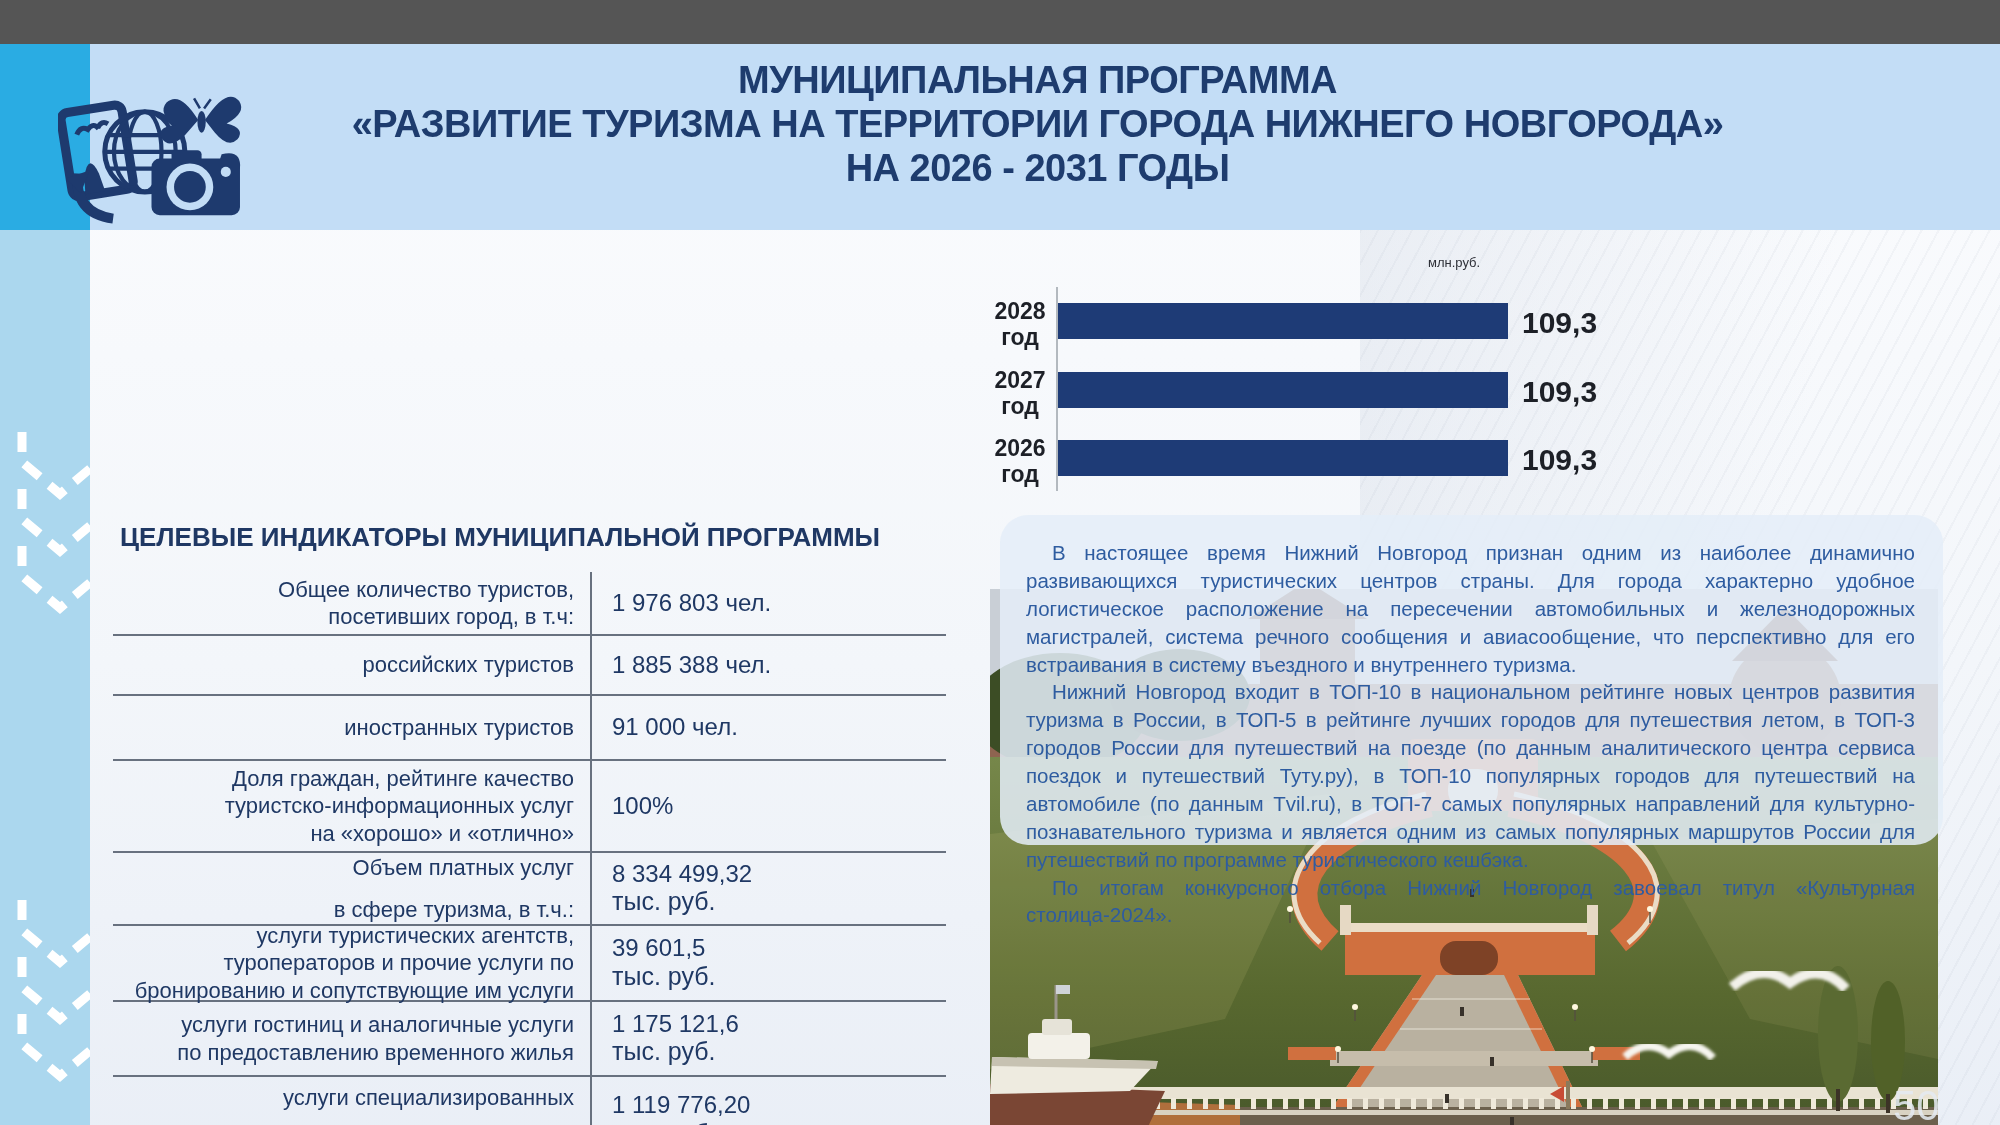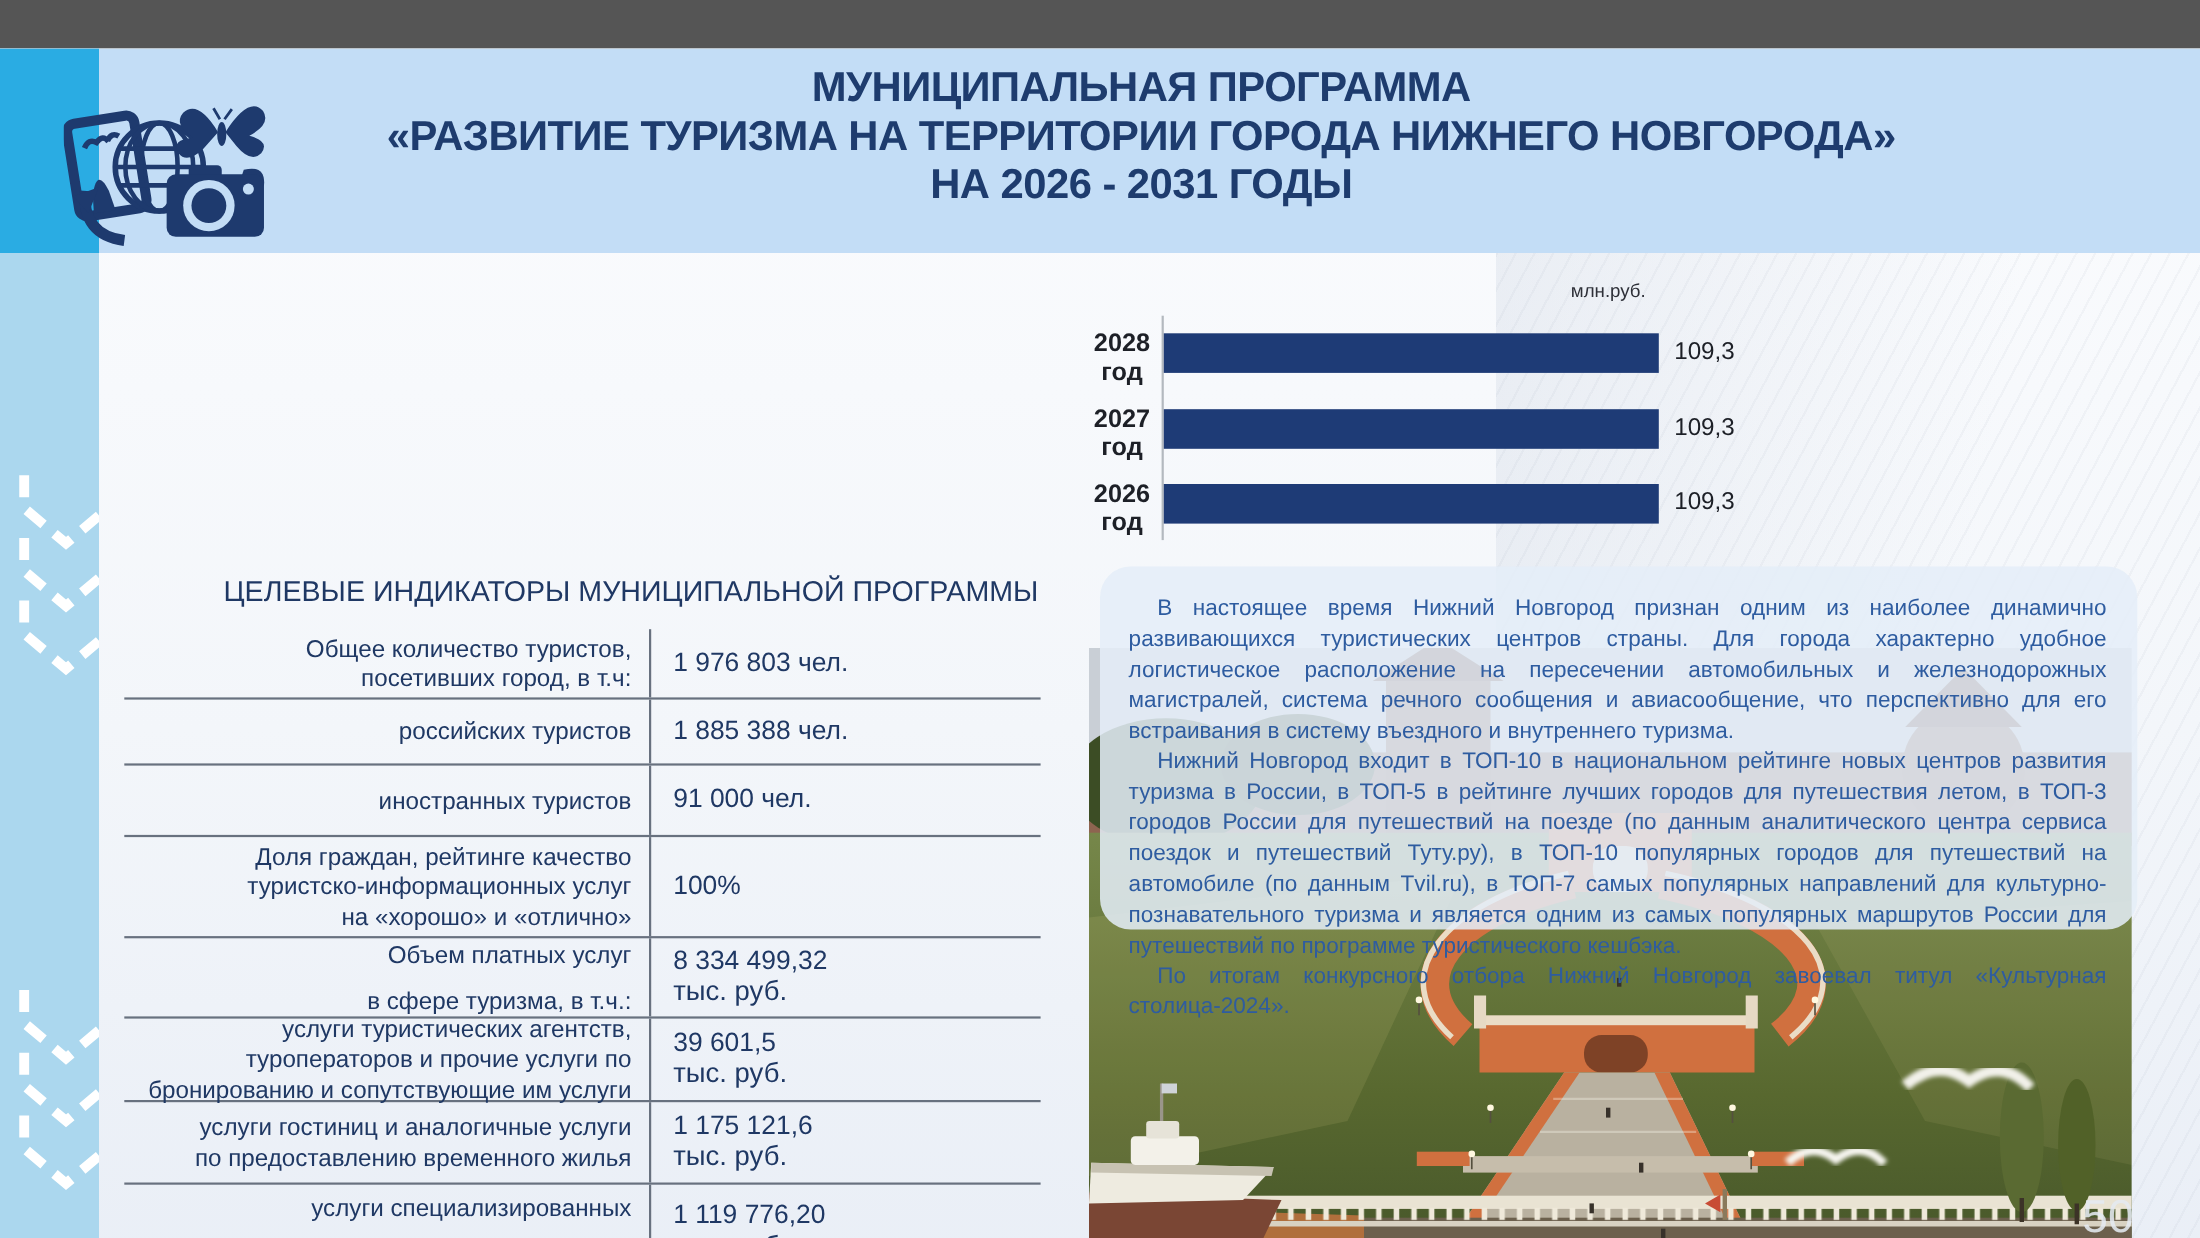--- a/index.html
+++ b/index.html
@@ -20,48 +20,48 @@
   .strip{position:absolute;left:0;top:186px;width:90px;height:939px;background:#abd7ee;overflow:hidden;}
   .chev{position:absolute;left:0;width:90px;height:210px;}
   .chev.g1{top:200px}.chev.g2{top:668px}
   .corner-light{position:absolute;left:0;bottom:0;width:28px;height:27px;background:#c9e7f5;}
   .bottom-bar{position:absolute;left:90px;right:0;bottom:0;height:8px;background:#1f3864;}
   
   .goal-box{position:absolute;left:107px;top:230px;width:837px;height:229px;border-radius:30px;
     background:#29abe2;color:#ffffff;padding:28px 20px 0 38px;box-sizing:border-box;}
   .goal-heading{font-weight:bold;font-size:47px;line-height:1.05;}
   .goal-text{font-weight:bold;font-size:45px;line-height:1.22;margin-top:26px;}
-  .section-heading{position:absolute;left:107px;width:837px;top:478px;text-align:right;
-    font-weight:normal;font-size:26px;color:#1f3864;}
+  .section-heading{position:absolute;left:120px;width:837px;top:478px;text-align:left;
+    font-weight:bold;font-size:26px;color:#1f3864;}
   
   .table{position:absolute;left:113px;top:528px;width:833px;}
   .trow{display:flex;align-items:stretch;}
   .trow.bline{border-bottom:2px solid #68717f;}
   .tlabel{width:479px;box-sizing:border-box;border-right:2px solid #68717f;
     display:flex;align-items:center;justify-content:flex-end;text-align:right;
     padding-right:16px;font-size:22px;line-height:1.25;color:#1f3864;white-space:pre-line;}
   .tlabel.spread{line-height:1.9;}
   .tlabel.spread2{line-height:2.05;}
   .tvalue{flex:1;display:flex;flex-direction:column;justify-content:center;
     padding-left:20px;color:#1f3864;}
   .tvalue .num{font-weight:normal;font-size:24px;line-height:1.1;}
   .tvalue .unit{font-weight:normal;font-size:25px;line-height:1.15;}
   .tvalue .unit:empty{display:none;}
   .h62{height:62px}.h58{height:58px}.h63{height:63px}.h90{height:90px}
   .h71{height:71px}.h74{height:74px}.h73{height:73px}.h86{height:86px}
   
   .chart{position:absolute;left:990px;top:195px;width:620px;height:270px;}
-  .chart-unit{position:absolute;left:438px;top:16px;font-size:17px;color:#2e3038;}
+  .chart-unit{position:absolute;left:438px;top:16px;font-size:13px;color:#2e3038;}
   .chart-axis{position:absolute;left:66px;top:48px;width:2px;height:204px;background:#b3b9bf;}
   .bar-row{position:absolute;left:0;height:36px;}
   .bar-row.b1{top:64px}.bar-row.b2{top:133px}.bar-row.b3{top:201px}
   .bar-label{position:absolute;left:0;top:-5px;width:60px;text-align:center;
     font-weight:bold;font-size:23px;line-height:1.15;color:#1d2027;white-space:pre-line;}
   .bar{position:absolute;left:68px;top:0;width:450px;height:36px;background:#1e3b76;}
-  .bar-value{position:absolute;left:532px;top:3px;font-weight:normal;font-size:22px;color:#1d2027;}
+  .bar-value{position:absolute;left:532px;top:3px;font-weight:bold;font-size:30px;color:#1d2027;}
   
   .info-panel{position:absolute;left:1000px;top:471px;width:943px;height:330px;z-index:3;
     border-radius:28px;background:rgba(228,238,248,0.86);box-sizing:border-box;
     padding:24px 28px 18px 26px;}
   .info-panel p{margin:0;text-indent:26px;text-align:justify;
     font-size:20.5px;line-height:1.36;color:#2e5ca0;}
   .photo-wrap{position:absolute;left:990px;top:545px;width:948px;height:565px;z-index:2;}
   .photo-wrap svg{width:100%;height:100%;display:block;}
   .page-number{position:absolute;left:1893px;top:1038px;z-index:4;
     font-size:42px;color:rgba(228,233,240,0.88);}

